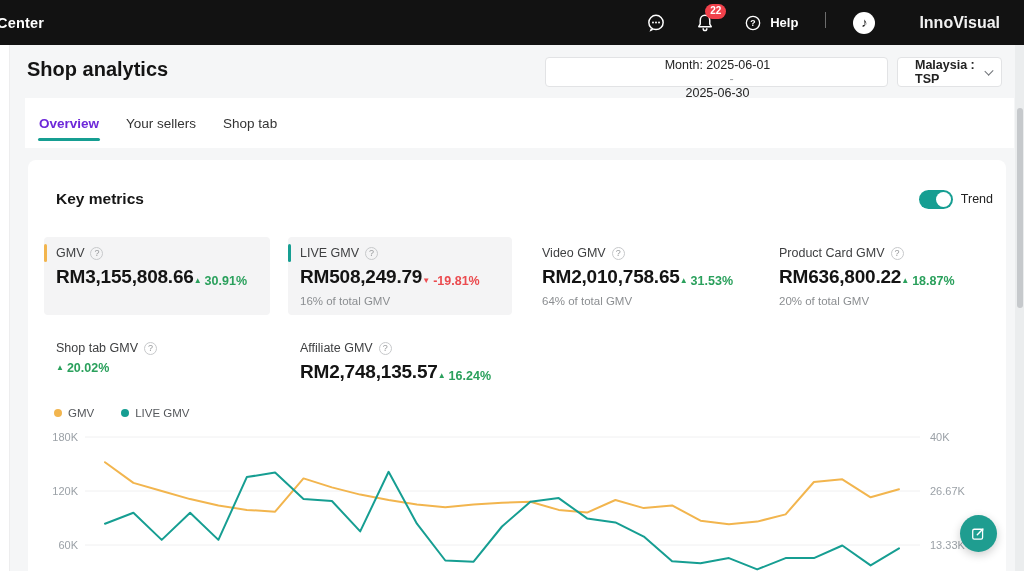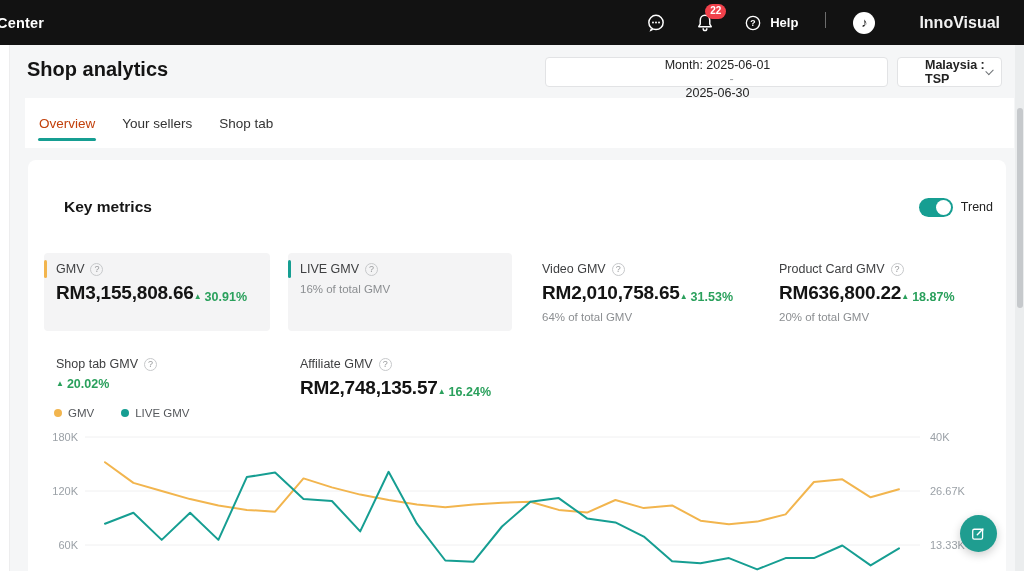--- a/index.html
+++ b/index.html
@@ -27,35 +27,35 @@
   
   .sliver{position:absolute;left:0;top:45px;width:9px;height:526px;background:#fff;border-right:1px solid #ededee;}
   .page-title{position:absolute;left:27px;top:58px;margin:0;font-size:20px;font-weight:700;color:#141414;}
   .datebox{position:absolute;left:545px;top:57px;width:343px;height:30px;background:#fff;
     border:1px solid #e2e3e5;border-radius:4px;box-sizing:border-box;display:flex;align-items:center;
     padding:0 11px 0 13px;font-size:12.5px;color:#232323;cursor:pointer;flex-direction:column;}
   .datebox .sep{color:#9b9ea1;margin:0 14px 0 42px;}
   .datebox .cal{margin-left:auto;display:flex;}
   .regionbox{position:absolute;left:897px;top:57px;width:105px;height:30px;background:#fff;
     border:1px solid #e2e3e5;border-radius:4px;box-sizing:border-box;display:flex;align-items:center;
-    padding:0 9px 0 27px;font-size:12.5px;font-weight:600;color:#232323;cursor:pointer;}
+    padding:0 9px 0 17px;font-size:12.5px;font-weight:600;color:#232323;cursor:pointer;}
   .chev{width:6px;height:6px;border-right:1.4px solid #6f7377;border-bottom:1.4px solid #6f7377;
     transform:rotate(45deg) translate(-1px,-1px);margin-left:auto;}
   
   .tabs-panel{position:absolute;left:25px;top:98px;width:989px;height:50px;background:#fff;
     display:flex;align-items:center;padding-left:13px;box-sizing:border-box;gap:25px;}
   .tab{position:relative;height:100%;display:flex;align-items:center;font-size:13.5px;color:#333;
     cursor:pointer;padding:0 1px;}
-  .tab.active{font-weight:400;color:#c2410c;}
+  .tab.active{font-weight:700;color:#6d28d9;}
   .tab.active::after{content:"";position:absolute;left:0;right:0;bottom:7px;height:3px;border-radius:2px;
     background:#169E92;}
   
   .kcard{position:absolute;left:28px;top:160px;width:978px;height:440px;background:#fff;border-radius:8px;}
   .card-head{display:flex;align-items:center;justify-content:space-between;padding:22px 13px 0 20px;}
-  .card-head h2{margin:16px;font-size:15.5px;font-weight:700;color:#161616;}
+  .card-head h2{margin:8px;font-size:15.5px;font-weight:700;color:#161616;}
   .toggle-wrap{display:flex;align-items:center;gap:8px;}
   .toggle{width:34px;height:19px;border-radius:10px;background:#169E92;position:relative;cursor:pointer;}
   .toggle .knob{position:absolute;right:2px;top:2px;width:15px;height:15px;border-radius:50%;background:#fff;}
   .toggle-label{font-size:12.5px;color:#232323;}
   .metrics-grid{margin:21px 16px 0 16px;display:grid;grid-template-columns:244px 242px 237px 1fr;
     row-gap:17px;}
   .metric{position:relative;box-sizing:border-box;margin-right:18px;border-radius:4px;
     padding:9px 10px 8px 12px;min-height:56px;cursor:pointer;}
   .metric.highlight{background:#f4f4f5;min-height:74px;}
   .accent{position:absolute;left:0;top:7px;width:3px;height:18px;border-radius:2px;}
@@ -169,20 +169,27 @@
             <span class="arrow">▲</span>
             <span>30.91%</span>
           </span>
         </div>
       </div>
       <div class="metric highlight">
         <span class="accent" style="background: rgb(22, 158, 146);"></span>
         <div class="metric-label">
           <span>LIVE GMV</span>
           <span class="qicon">?</span>
+        </div>
+        <div class="metric-value-row">
+          <span class="metric-value">RM508,249.79</span>
+          <span class="delta down" style="color: rgb(235, 75, 79);">
+            <span class="arrow">▼</span>
+            <span>-19.81%</span>
+          </span>
         </div>
         <div class="share">16% of total GMV</div>
       </div>
       <div class="metric">
         <div class="metric-label">
           <span>Video GMV</span>
           <span class="qicon">?</span>
         </div>
         <div class="metric-value-row">
           <span class="metric-value">RM2,010,758.65</span>

